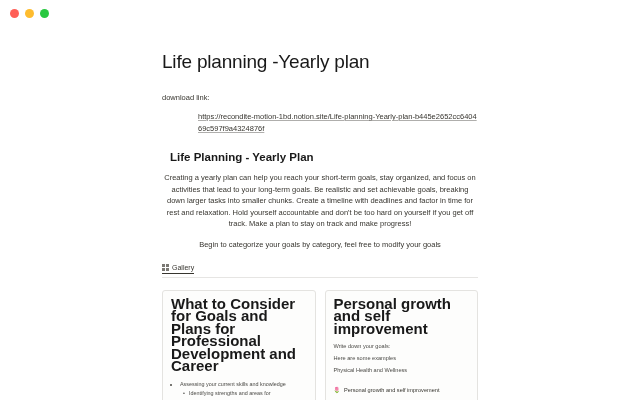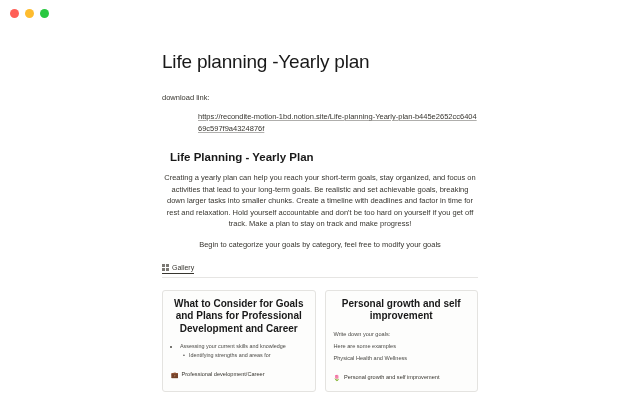--- a/index.html
+++ b/index.html
@@ -144,26 +144,25 @@
   }
   .card {
     border: 1px solid #e4e3e0;
     border-radius: 3px;
     background: #fdfdfc;
     padding: 7px 8px 7px 8px;
     box-sizing: border-box;
     overflow: hidden;
   }
   .card-title {
-    font-size: 10px;
+    font-size: 15px;
     font-weight: bold;
     color: #191919;
     line-height: 12.5px;
     margin: 0 0 7px 0;
-    text-align: center;
   }
   .card-line {
     font-size: 5.6px;
     line-height: 9px;
     color: #4b4a46;
     margin: 0 0 3px 0;
   }
   .card-bullets {
     margin: 0 0 3px 0;
     padding-left: 9px;

